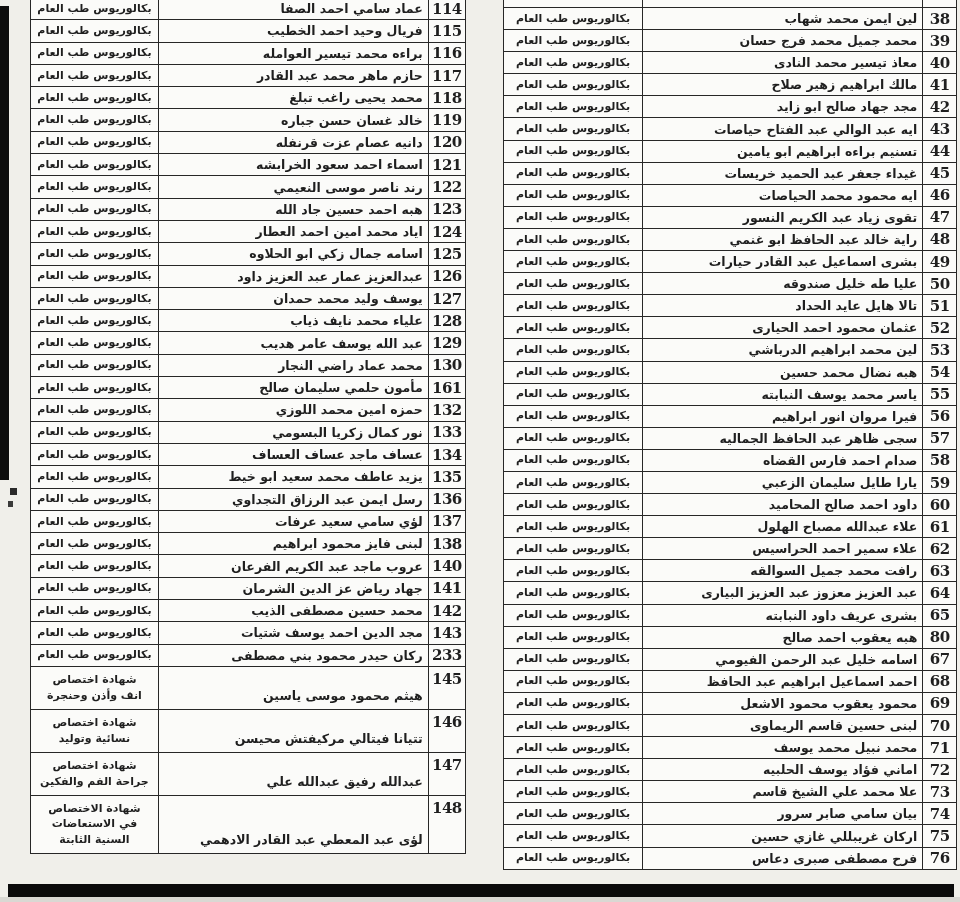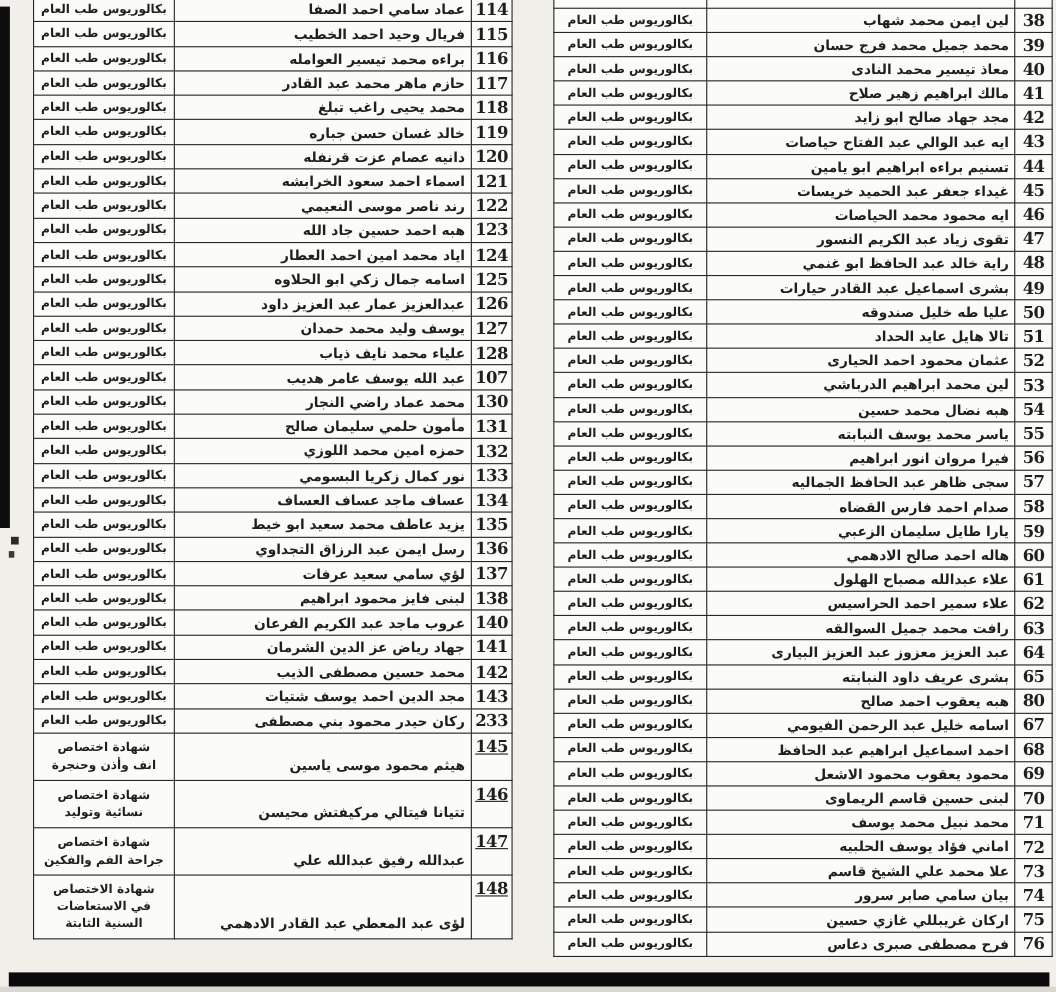--- a/index.html
+++ b/index.html
@@ -73,21 +73,21 @@
     white-space: nowrap;
   }
   .cell.qual {
     font-weight: 700;
     font-size: 11px;
     text-align: center;
     padding: 1px 2px;
     white-space: pre-line;
     line-height: 1.45;
   }
-  .row.tall .cell.num  { vertical-align: top; padding-top: 3px; text-decoration: underline; }
+  .row.tall .cell.num  { vertical-align: top; padding-top: 3px; }
   .row.tall .cell.name { vertical-align: bottom; padding-bottom: 6px; }
   .row.tall .cell.qual { padding-top: 5px; padding-bottom: 5px; }
 </style>
 </head>
 <body>
 
 <div class="page">
   <div class="black-bar-left"></div>
   <div class="black-dash-1"></div>
   <div class="black-dash-2"></div>
@@ -162,31 +162,31 @@
         <div class="cell num">127</div>
         <div class="cell name">يوسف وليد محمد حمدان</div>
         <div class="cell qual">بكالوريوس طب العام</div>
       </div>
       <div class="row">
         <div class="cell num">128</div>
         <div class="cell name">علياء محمد نايف ذياب</div>
         <div class="cell qual">بكالوريوس طب العام</div>
       </div>
       <div class="row">
-        <div class="cell num">107</div>
+        <div class="cell num">129</div>
         <div class="cell name">عبد الله يوسف عامر هديب</div>
         <div class="cell qual">بكالوريوس طب العام</div>
       </div>
       <div class="row">
         <div class="cell num">130</div>
         <div class="cell name">محمد عماد راضي النجار</div>
         <div class="cell qual">بكالوريوس طب العام</div>
       </div>
       <div class="row">
-        <div class="cell num">131</div>
+        <div class="cell num">161</div>
         <div class="cell name">مأمون حلمي سليمان صالح</div>
         <div class="cell qual">بكالوريوس طب العام</div>
       </div>
       <div class="row">
         <div class="cell num">132</div>
         <div class="cell name">حمزه امين محمد اللوزي</div>
         <div class="cell qual">بكالوريوس طب العام</div>
       </div>
       <div class="row">
         <div class="cell num">133</div>
@@ -380,21 +380,21 @@
         <div class="cell name">صدام احمد فارس القضاه</div>
         <div class="cell qual">بكالوريوس طب العام</div>
       </div>
       <div class="row">
         <div class="cell num">59</div>
         <div class="cell name">يارا طايل سليمان الزعبي</div>
         <div class="cell qual">بكالوريوس طب العام</div>
       </div>
       <div class="row">
         <div class="cell num">60</div>
-        <div class="cell name">هاله احمد صالح الادهمي</div>
+        <div class="cell name">داود احمد صالح المحاميد</div>
         <div class="cell qual">بكالوريوس طب العام</div>
       </div>
       <div class="row">
         <div class="cell num">61</div>
         <div class="cell name">علاء عبدالله مصباح الهلول</div>
         <div class="cell qual">بكالوريوس طب العام</div>
       </div>
       <div class="row">
         <div class="cell num">62</div>
         <div class="cell name">علاء سمير احمد الحراسيس</div>

